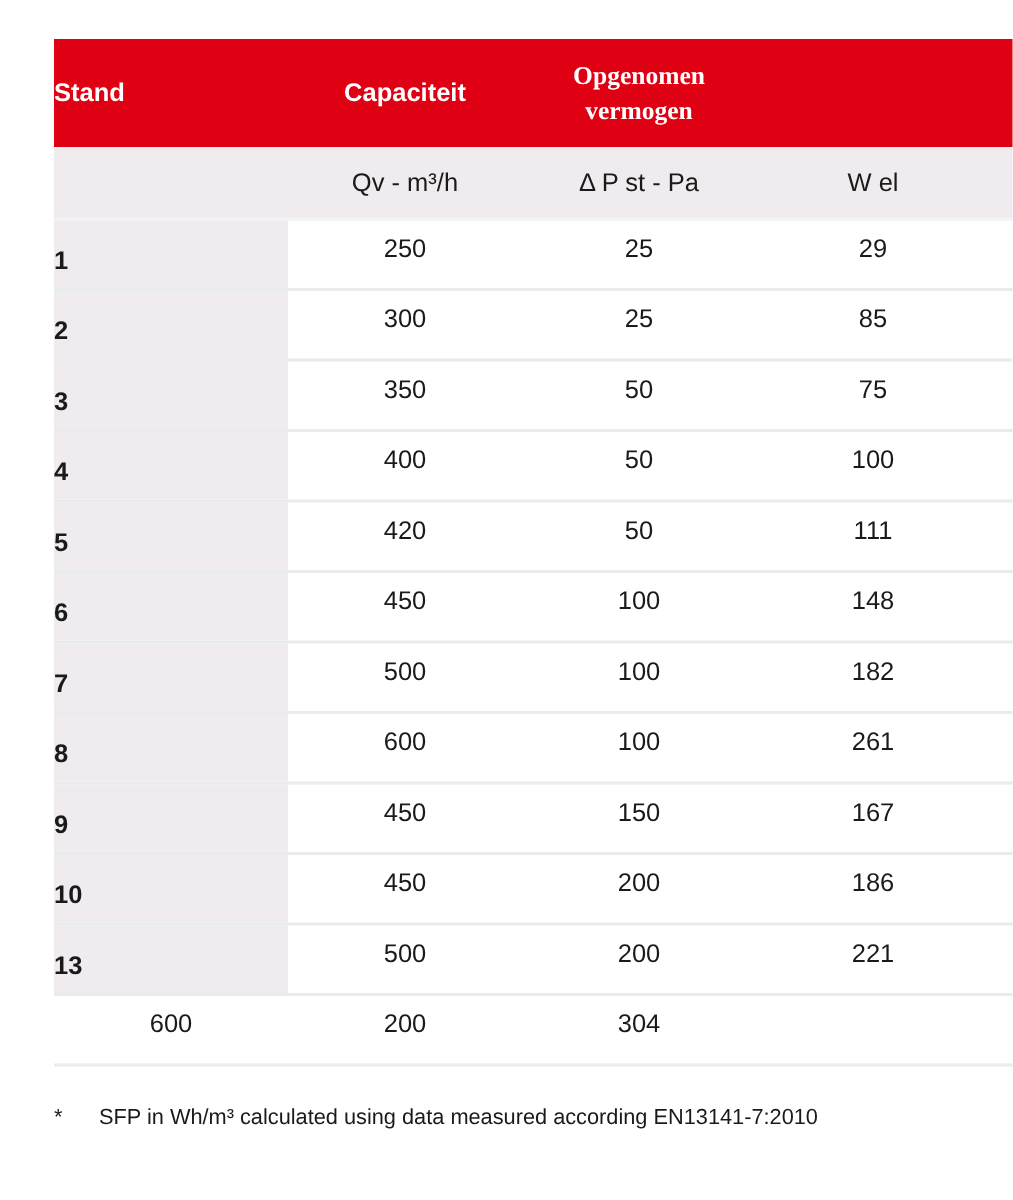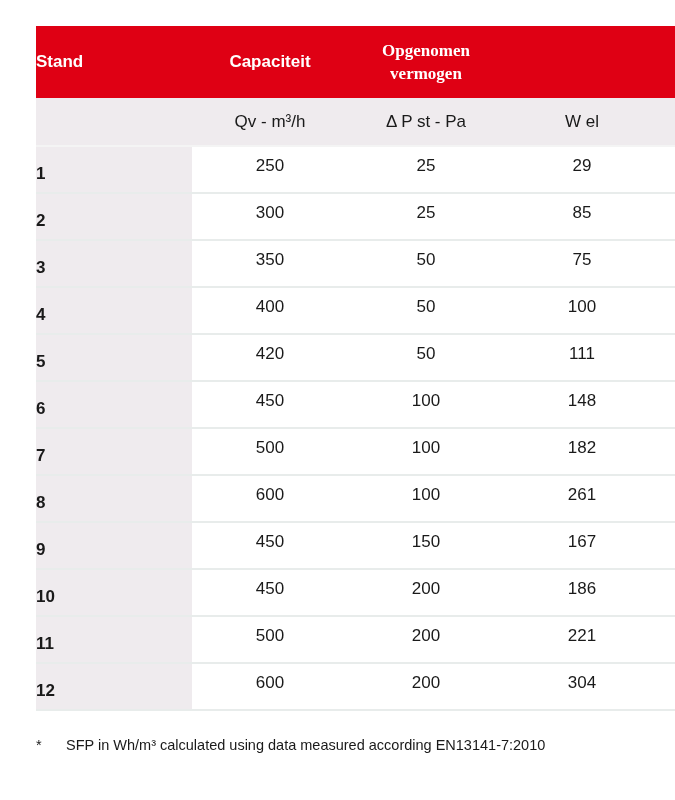--- a/index.html
+++ b/index.html
@@ -112,27 +112,26 @@
         <div class="c2">150</div>
         <div class="c3">167</div>
       </div>
       <div class="row">
         <div class="c0">10</div>
         <div class="c1">450</div>
         <div class="c2">200</div>
         <div class="c3">186</div>
       </div>
       <div class="row">
-        <div class="c0">11</div>
+        <div class="c0">13</div>
         <div class="c1">500</div>
         <div class="c2">200</div>
         <div class="c3">221</div>
       </div>
       <div class="row">
-        <div class="c0">12</div>
         <div class="c1">600</div>
         <div class="c2">200</div>
         <div class="c3">304</div>
       </div>
     </div>
 </div>
 
 <div class="footnote">
   <span class="star">*</span>
   <span>SFP in Wh/m³ calculated using data measured according EN13141-7:2010</span>

